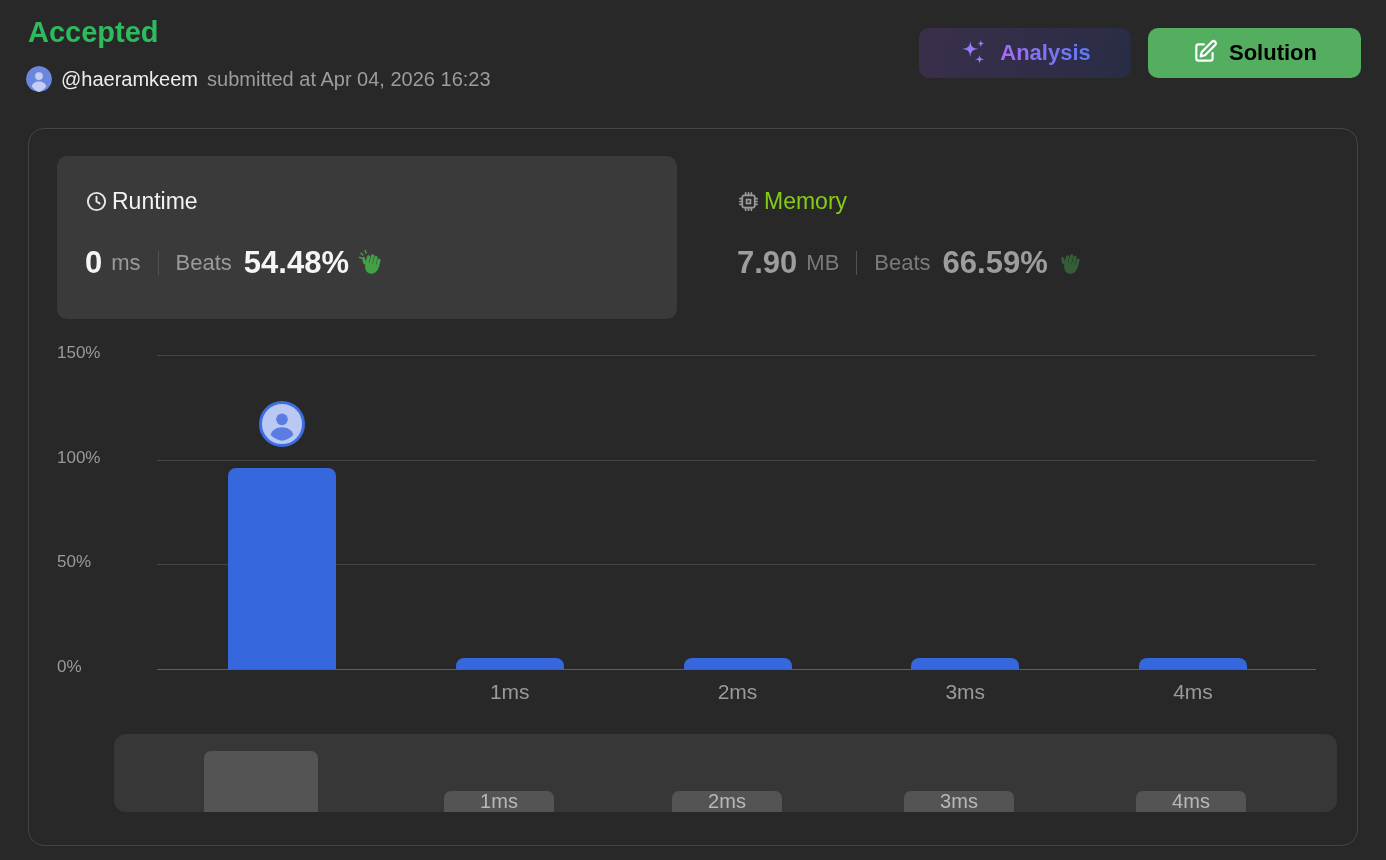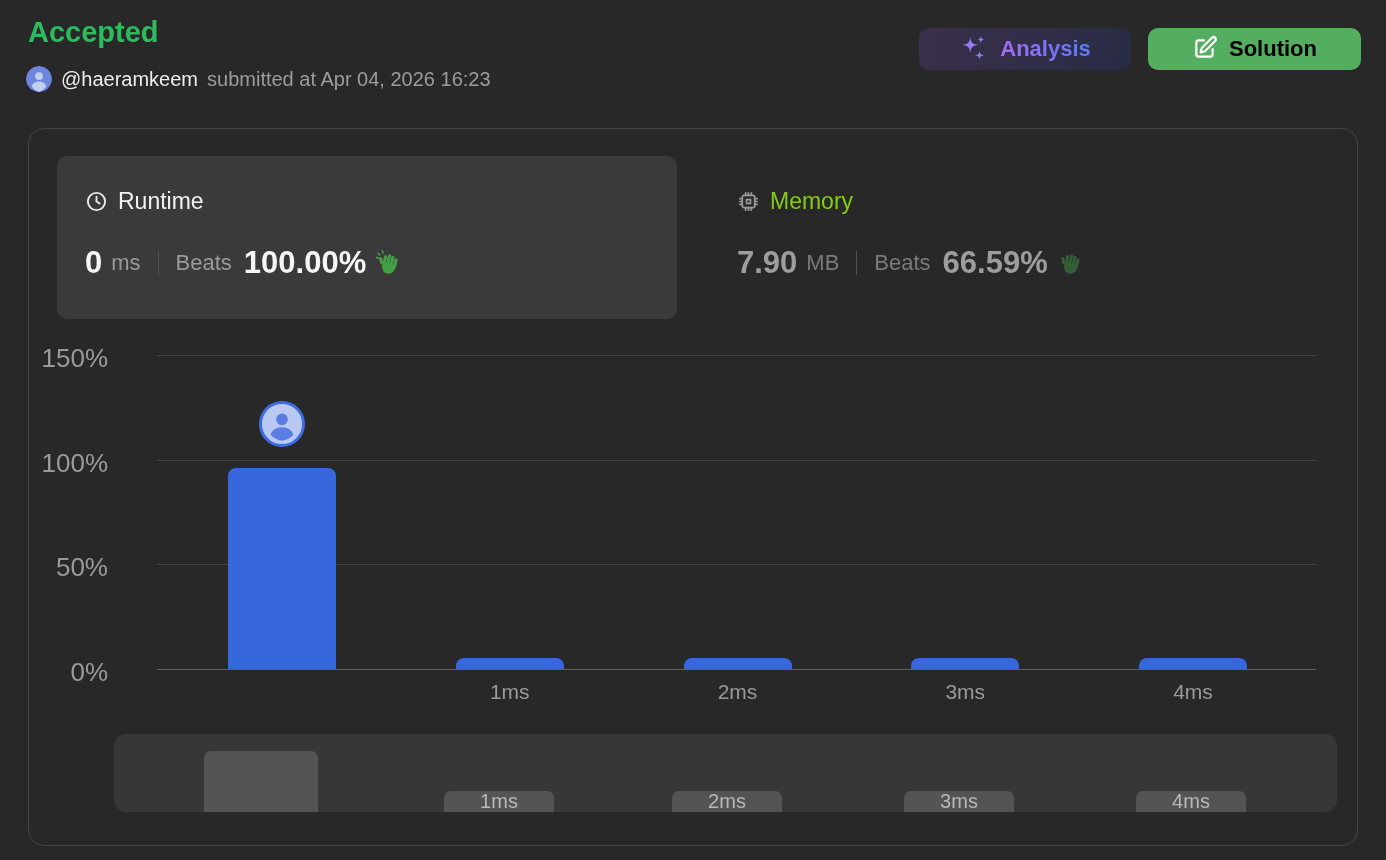--- a/index.html
+++ b/index.html
@@ -7,37 +7,37 @@
 
   
   .row1{position:absolute;left:28px;top:16px;display:flex;align-items:baseline;gap:10px}
   .status{font-size:29px;font-weight:600;color:var(--status-green,#2DBB5D)}
   .testcases{font-size:20px;color:#919191}
   .row2{position:absolute;left:26px;top:66px;display:flex;align-items:center;gap:9px}
   .avatar-sm{width:26px;height:26px;border-radius:50%;overflow:hidden;display:block;flex:0 0 auto}
   .username{font-size:20px;font-weight:400;color:#ededed}
   .submitted{font-size:20px;color:#9c9c9c}
 
-  .btn{position:absolute;top:28px;height:42px;border:none;border-radius:10px;display:flex;align-items:center;justify-content:center;gap:11px;cursor:pointer;font-family:inherit}
+  .btn{position:absolute;top:28px;height:50px;border:none;border-radius:10px;display:flex;align-items:center;justify-content:center;gap:11px;cursor:pointer;font-family:inherit}
   .btn-analysis{left:919px;width:212px;background:linear-gradient(105deg,#3a2f4b,#292c45)}
   .btn .label{font-size:22px;font-weight:600}
   .grad-text{color:#8d74f2}
   @supports (-webkit-background-clip:text){
     .grad-text{background:linear-gradient(90deg,var(--analysis-purple,#A76CF5),var(--analysis-blue,#5A7BF5));-webkit-background-clip:text;background-clip:text;color:transparent}
   }
   .btn-solution{left:1148px;width:213px;background:var(--solution-green,#54AE60)}
   .btn-solution .label{color:#000000}
 
   
   .card{position:absolute;left:28px;top:128px;width:1330px;height:718px;border:1px solid #454545;border-radius:16px}
 
   .stat-card{position:absolute;padding:32px 28px;text-align:left}
   .runtime-card{left:28px;top:27px;width:620px;height:163px;background:#3a3a3a;border-radius:10px;cursor:pointer}
   .memory-card{left:680px;top:27px;width:620px;height:163px;background:transparent;cursor:pointer}
-  .stat-head{display:flex;align-items:center;gap:10px;font-size:23px;font-weight:500}
+  .stat-head{display:flex;align-items:center;gap:4px;font-size:23px;font-weight:500}
   .runtime-card .stat-head{color:#f2f2f2}
   .memory-card .stat-head{color:#84cc16}
   .stat-head svg{display:block}
   .stat-vals{display:flex;align-items:center;margin-top:30px}
   .big{font-size:31px;font-weight:700}
   .runtime-card .big{color:#f5f5f5}
   .memory-card .big{color:#9d9d9d}
   .unit{font-size:22px;margin-left:9px}
   .runtime-card .unit{color:#9a9a9a}
   .memory-card .unit{color:#7a7a7a}
@@ -45,21 +45,21 @@
   .beats-label{font-size:22px;margin-right:12px}
   .runtime-card .beats-label{color:#9a9a9a}
   .memory-card .beats-label{color:#7a7a7a}
   .hand{width:28px;height:28px;color:var(--beats-hand-green,#43A047);margin-left:9px}
   .memory-card .hand{opacity:.45}
 
   
   .plot{position:absolute;inset:0}
   .chart-grid-line{position:absolute;height:1px;background:#454545}
   .chart-grid-line.axis{background:#606060}
-  .y-axis-label{position:absolute;left:4px;width:75px;text-align:right;font-size:26px;color:#9a9a9a}
+  .y-axis-label{position:absolute;left:28px;width:75px;text-align:left;font-size:17px;color:#9a9a9a}
   .chart-bar{position:absolute;background:var(--bar-blue,#3667DD);border-radius:8px 8px 0 0}
   .x-axis-label{position:absolute;width:120px;text-align:center;font-size:21px;color:#9a9a9a}
   .bar-marker{position:absolute;width:46px;height:46px;border-radius:50%;border:3px solid #3e6de3;background:#b9c9f3;overflow:hidden}
   .bar-marker svg{display:block;margin:0 auto}
 
   
   .scrubber{position:absolute;left:85px;top:605px;width:1223px;height:78px;background:#373737;border-radius:12px;overflow:hidden;cursor:grab}
   .mini-bar{position:absolute;bottom:0;background:#545454;border-radius:7px 7px 0 0;display:flex;align-items:center;justify-content:center}
   .mini-bar-label{font-size:20px;color:#b8b8b8}
 </style>
@@ -119,21 +119,21 @@
             <path d="M12 7v5l3.2 2"></path>
         </svg>
       </span>
       <span>Runtime</span>
     </div>
     <div class="stat-vals">
       <span class="big">0</span>
       <span class="unit">ms</span>
       <span class="vdiv"></span>
       <span class="unit beats-label" style="margin-left:0">Beats</span>
-      <span class="big">100.00%</span>
+      <span class="big">54.48%</span>
       <span class="hand">
         <svg viewBox="0 0 24 24" width="28" height="28">
           <g fill="currentColor" transform="rotate(14 12 14)">
             <rect x="6.1" y="6.2" width="2.7" height="9" rx="1.35"></rect>
             <rect x="9.2" y="4.6" width="2.7" height="10" rx="1.35"></rect>
             <rect x="12.3" y="5.1" width="2.7" height="10" rx="1.35"></rect>
             <rect x="15.4" y="6.8" width="2.7" height="8" rx="1.35"></rect>
             <path d="M6.1 12.5c0 5.8 2.2 8.7 6 8.7s6-2.9 6-8.7z"></path>
             <rect x="3.3" y="8.6" width="2.5" height="6.4" rx="1.25" transform="rotate(-28 4.55 11.8)"></rect>
           </g>

